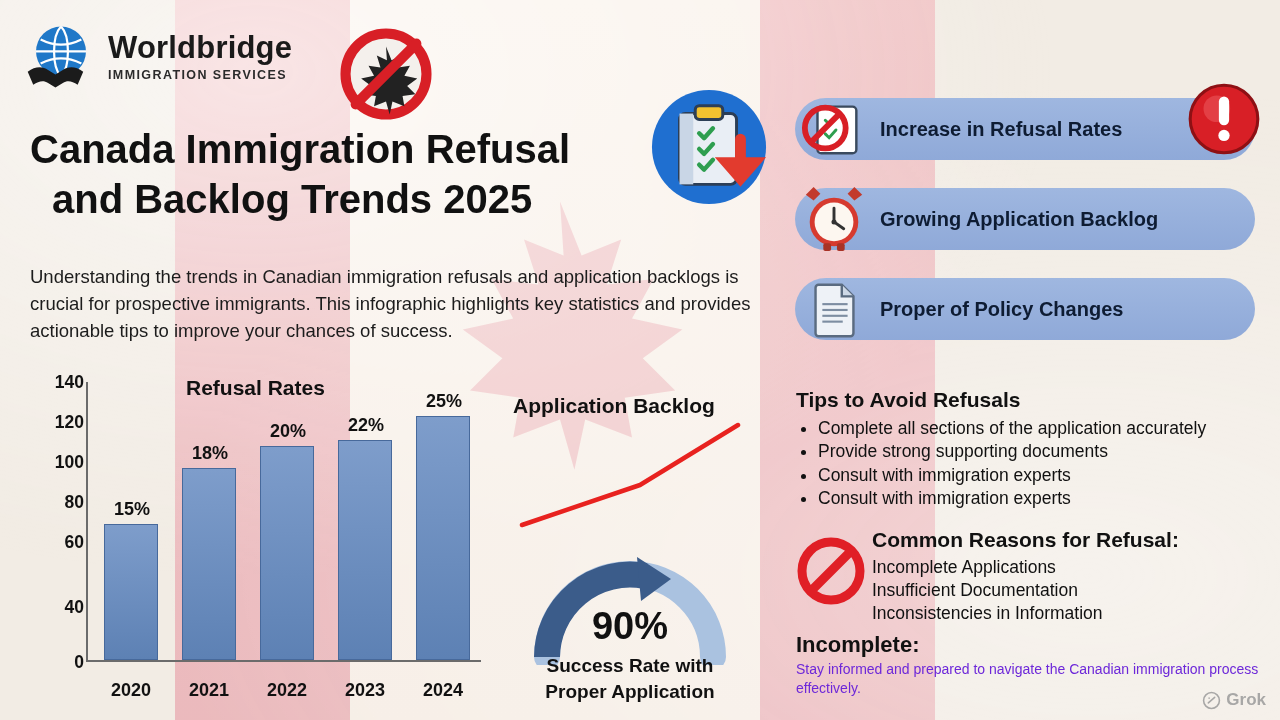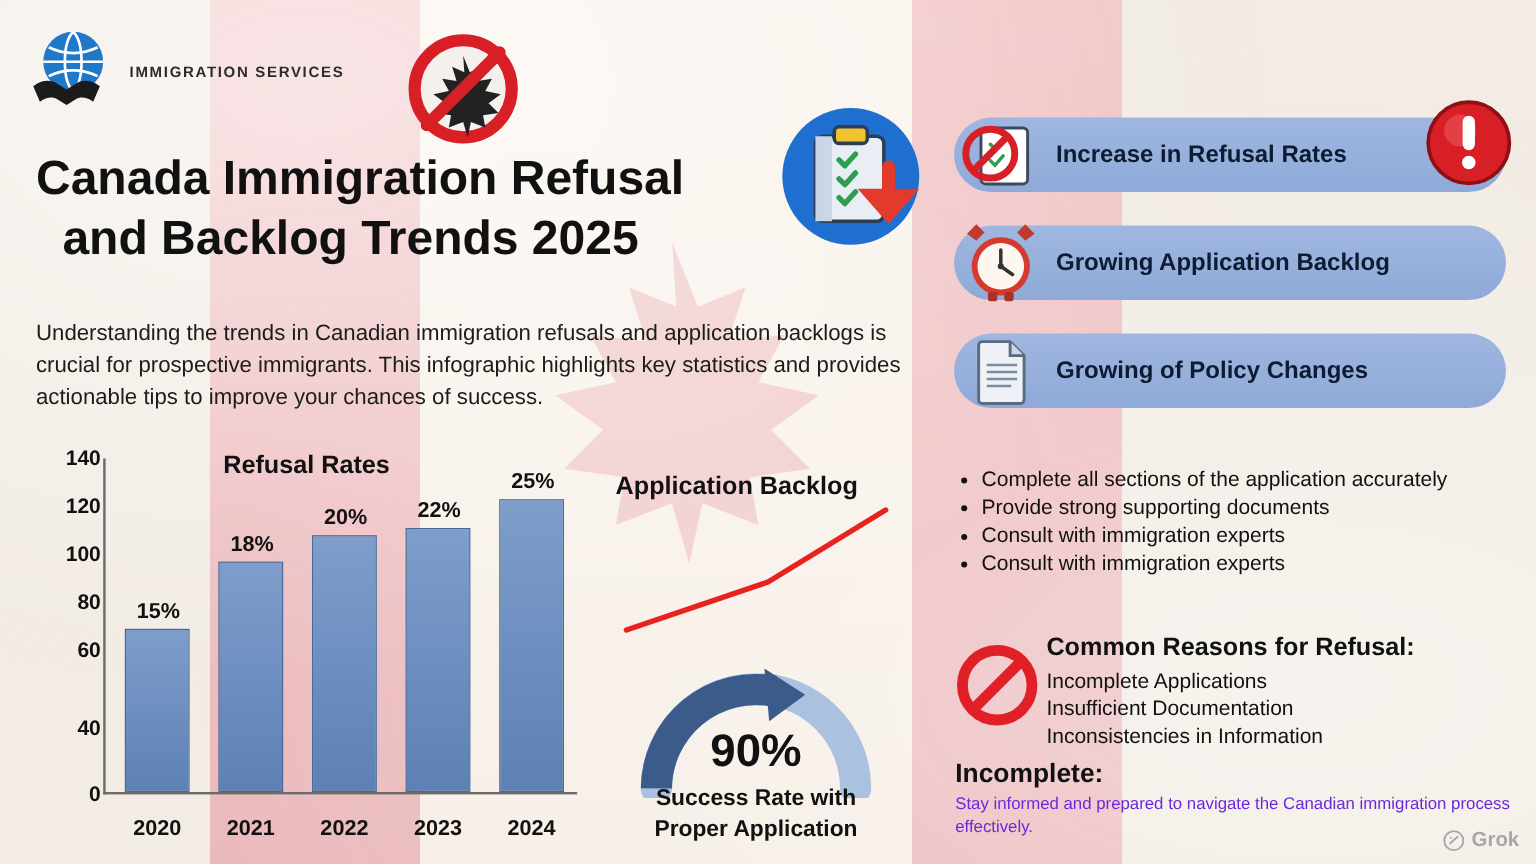--- a/index.html
+++ b/index.html
@@ -161,20 +161,21 @@
 <div id="page">
 
   <div class="logo-wrap">
     <svg class="logo-mark" viewBox="0 0 80 80">
       <circle cx="40" cy="34" r="27" fill="#1f78c8"></circle>
       <path d="M13 34h54M40 7c10 10 10 44 0 54M40 7c-10 10-10 44 0 54" stroke="#fff" stroke-width="2.4" fill="none"></path>
       <path d="M18 21c14 7 30 7 44 0M18 47c14-7 30-7 44 0" stroke="#fff" stroke-width="2.4" fill="none"></path>
       <path d="M4 56c8-6 16-6 22-2l8 5 8-5c6-4 14-4 22 2l-6 14c-6-4-11-5-16-2l-8 5-8-5c-5-3-10-2-16 2z" fill="#1b1b1b"></path>
     </svg>
     <div class="logo-text">
+      <div class="brand">Worldbridge</div>
       <div class="sub">IMMIGRATION SERVICES</div>
     </div>
   </div>
 
   <svg class="no-entry-badge" viewBox="0 0 100 100">
     <circle cx="50" cy="50" r="44" fill="#f4f0ec" stroke="#d81f26" stroke-width="11"></circle>
     <path fill="#222" d="M50 20l6 15 11-5-4 13 13-2-6 11 14 3-11 8 9 9-14 2 2 11-13-5-3 14-4-14-13 5 2-11-14-2 9-9-11-8 14-3-6-11 13 2-4-13 11 5z"></path>
     <line x1="17" y1="83" x2="83" y2="17" stroke="#d81f26" stroke-width="11" stroke-linecap="round"></line>
   </svg>
 
@@ -229,21 +230,21 @@
       <svg class="pill-icon" viewBox="0 0 70 70">
         <path d="M19 10h24l12 12v38a3 3 0 0 1-3 3H19a3 3 0 0 1-3-3V13a3 3 0 0 1 3-3z" fill="#eef2f7" stroke="#5a6b80" stroke-width="2.5"></path>
         <path d="M43 10v12h12" fill="#cdd8e6" stroke="#5a6b80" stroke-width="2.5"></path>
         <g stroke="#7d8da1" stroke-width="2.2">
           <line x1="23" y1="30" x2="49" y2="30"></line>
             <line x1="23" y1="36" x2="49" y2="36"></line>
           <line x1="23" y1="42" x2="49" y2="42"></line>
             <line x1="23" y1="48" x2="44" y2="48"></line>
         </g>
       </svg>
-      <span class="pill-label">Growing of Policy Changes</span>
+      <span class="pill-label">Proper of Policy Changes</span>
     </div>
   </div>
 
   <div class="chart">
     <div class="chart-title">Refusal Rates</div>
     <div class="axis-y">
       <div class="ylab" style="top:10px">140</div>
       <div class="ylab" style="top:50px">120</div>
       <div class="ylab" style="top:90px">100</div>
       <div class="ylab" style="top:130px">80</div>
@@ -288,20 +289,21 @@
       <path d="M112 12 l34 22 -30 22z" fill="#3b5c8a"></path>
     </svg>
     <div class="gauge-pct">90%</div>
     <div class="gauge-cap">
       <span>Success Rate with</span><br>
       <span>Proper Application</span>
     </div>
   </div>
 
   <div class="tips">
+    <h3>Tips to Avoid Refusals</h3>
     <ul>
       <li>Complete all sections of the application accurately</li>
       <li>Provide strong supporting documents</li>
       <li>Consult with immigration experts</li>
       <li>Consult with immigration experts</li>
     </ul>
   </div>
 
   <div class="reasons">
     <svg class="no-icon" viewBox="0 0 70 70">

